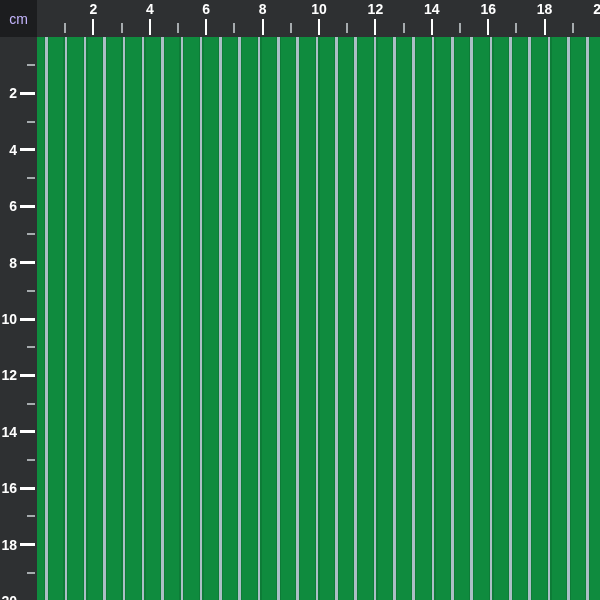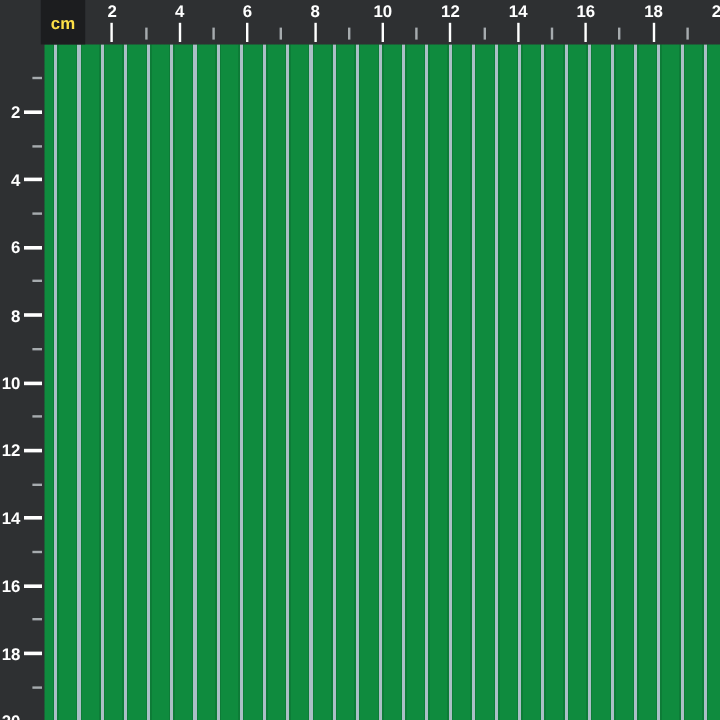--- a/index.html
+++ b/index.html
@@ -32,24 +32,23 @@
   }
   #corner {
     position: absolute;
     left: 0; top: 0;
     width: 37px; height: 37px;
     background: #1c1d1f;
     z-index: 3;
     display: flex;
     align-items: center;
     justify-content: center;
-    color: #fde047;
+    color: #c4b5fd;
     font-size: 14px;
-    font-weight: 700;
-    margin-left: 34px;
+    font-weight: 400;
   }
   .tick { position: absolute; }
   .tick.major-h { top: 19px; width: 2px; height: 16px; }
   .tick.minor-h { top: 23px; width: 2px; height: 10px; }
   .tick.major-v { left: 20px; width: 15px; height: 3px; }
   .tick.minor-v { left: 27px; width: 8px;  height: 2px; }
   .rlabel {
     position: absolute;
     color: #ffffff;
     font-size: 14px;

